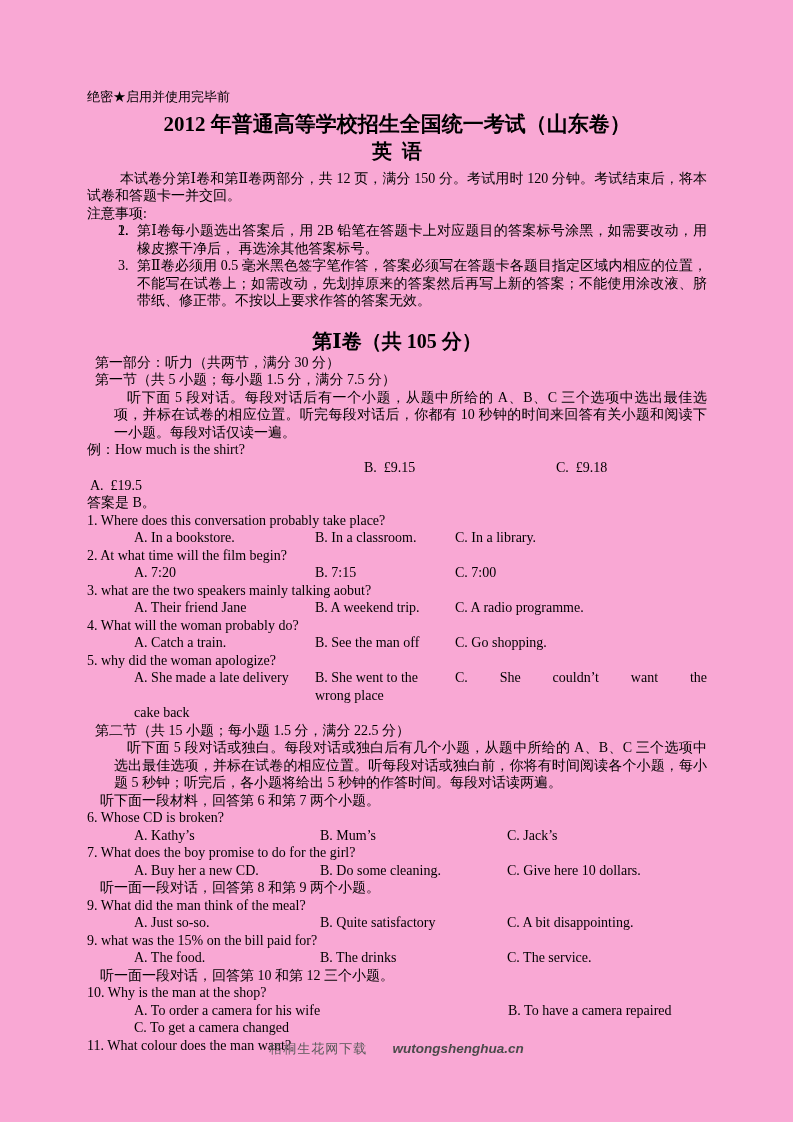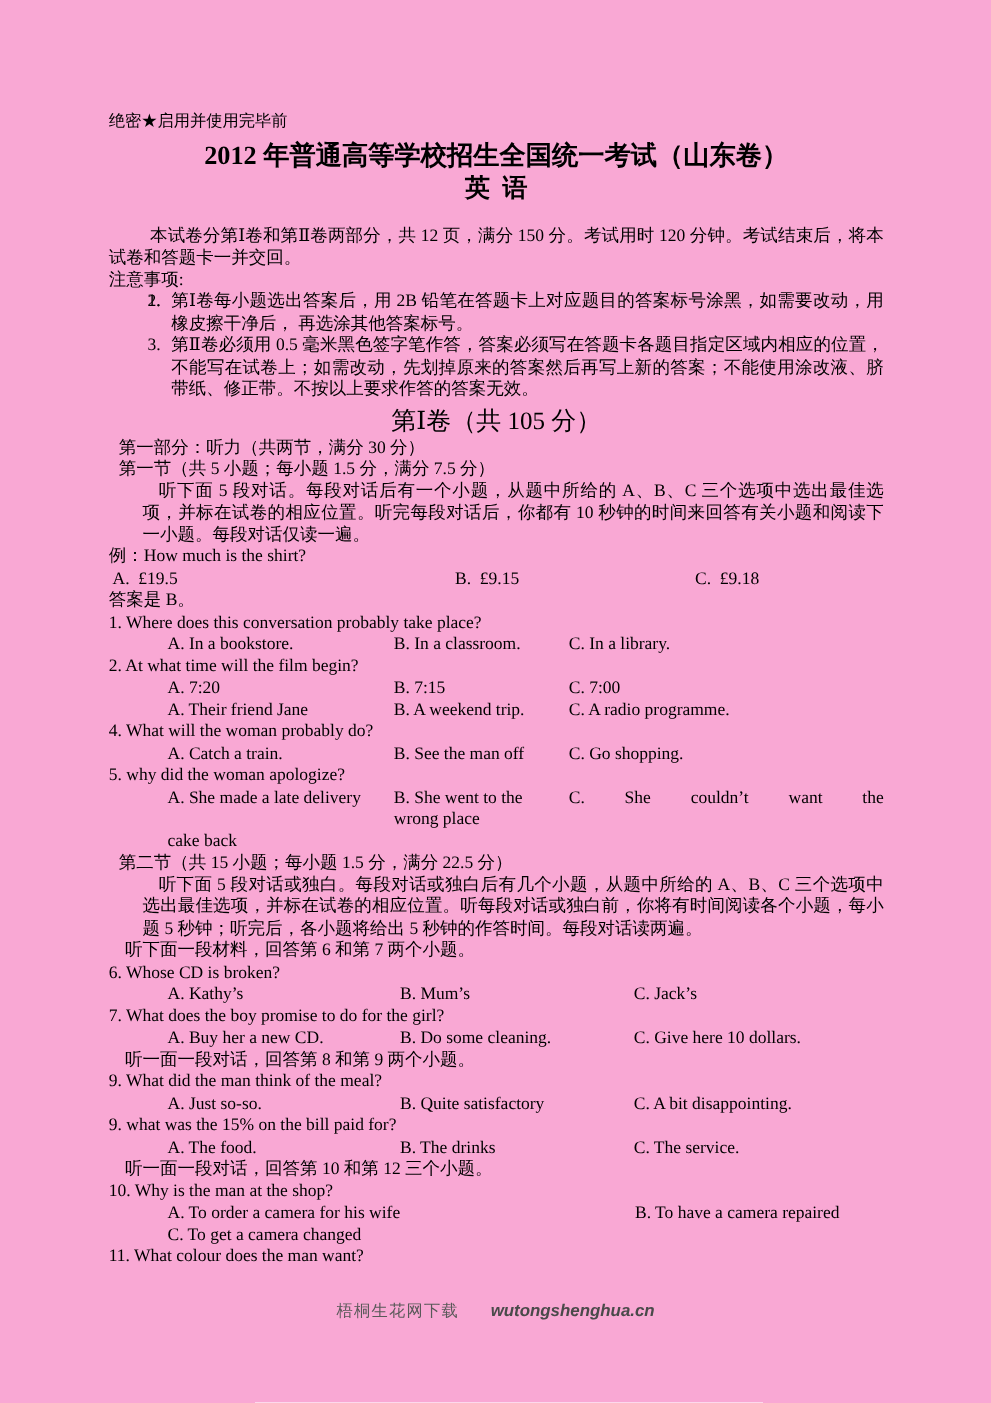--- a/index.html
+++ b/index.html
@@ -19,34 +19,34 @@
   .line { min-height:17.5px; }
   .sec-notice { font-size:13px; }
   .doc-title {
     font-size:21px; font-weight:bold; text-align:center;
     line-height:27px; margin-top:5px; white-space:pre;
   }
   .doc-subject {
     font-size:20px; font-weight:bold; text-align:center;
     line-height:26px; white-space:pre;
   }
-  .intro { text-indent:33px; text-align:justify; margin-top:17px; }
+  .intro { text-indent:33px; text-align:justify; margin-top:6px; }
   .note { position:relative; padding-left:50px; text-align:justify; }
   .note-num { position:absolute; left:31px; top:0; }
   .part-heading {
-    font-size:20px; font-weight:normal; text-align:center;
-    line-height:26px; margin-top:3px;
+    font-size:20px; font-weight:bold; text-align:center;
+    line-height:26px; margin-top:18px;
   }
   .ch { padding-left:8px; }
   .instr { text-indent:13px; text-align:justify;margin-left:27px; }
   .passage-intro { padding-left:13px; }
   .opt-row { display:flex; }
   .opt { white-space:pre-wrap; }
   .opt-row.ex { padding-left:3px; }
-  .opt-row.ex .a { width:274px; }
+  .opt-row.ex .a { width:274px;margin-top:18px; }
   .opt-row.ex .b { width:192px;font-family:Liberation Serif, serif; }
   .opt-row.ex .c { flex:1; }
   .opt-row.s1 { padding-left:47px; }
   .opt-row.s1 .a { width:181px; }
   .opt-row.s1 .b { width:140px; }
   .opt-row.s1 .c { flex:1; }
   .opt-row.s2 { padding-left:47px; }
   .opt-row.s2 .a { width:186px; }
   .opt-row.s2 .b { width:187px; }
   .opt-row.s2 .c { flex:1; }
@@ -113,20 +113,21 @@
     <span class="opt c">C. In a library.</span>
   </div>
 
   <div class="line">2. At what time will the film begin?</div>
   <div class="opt-row s1">
     <span class="opt a">A. 7:20</span>
     <span class="opt b">B. 7:15</span>
     <span class="opt c">C. 7:00</span>
   </div>
 
+  <div class="line">3. what are the two speakers mainly talking aobut?</div>
   <div class="opt-row s1">
     <span class="opt a">A. Their friend Jane</span>
     <span class="opt b">B. A weekend trip.</span>
     <span class="opt c">C. A radio programme.</span>
   </div>
 
   <div class="line">4. What will the woman probably do?</div>
   <div class="opt-row s1">
     <span class="opt a">A. Catch a train.</span>
     <span class="opt b">B. See the man off</span>

